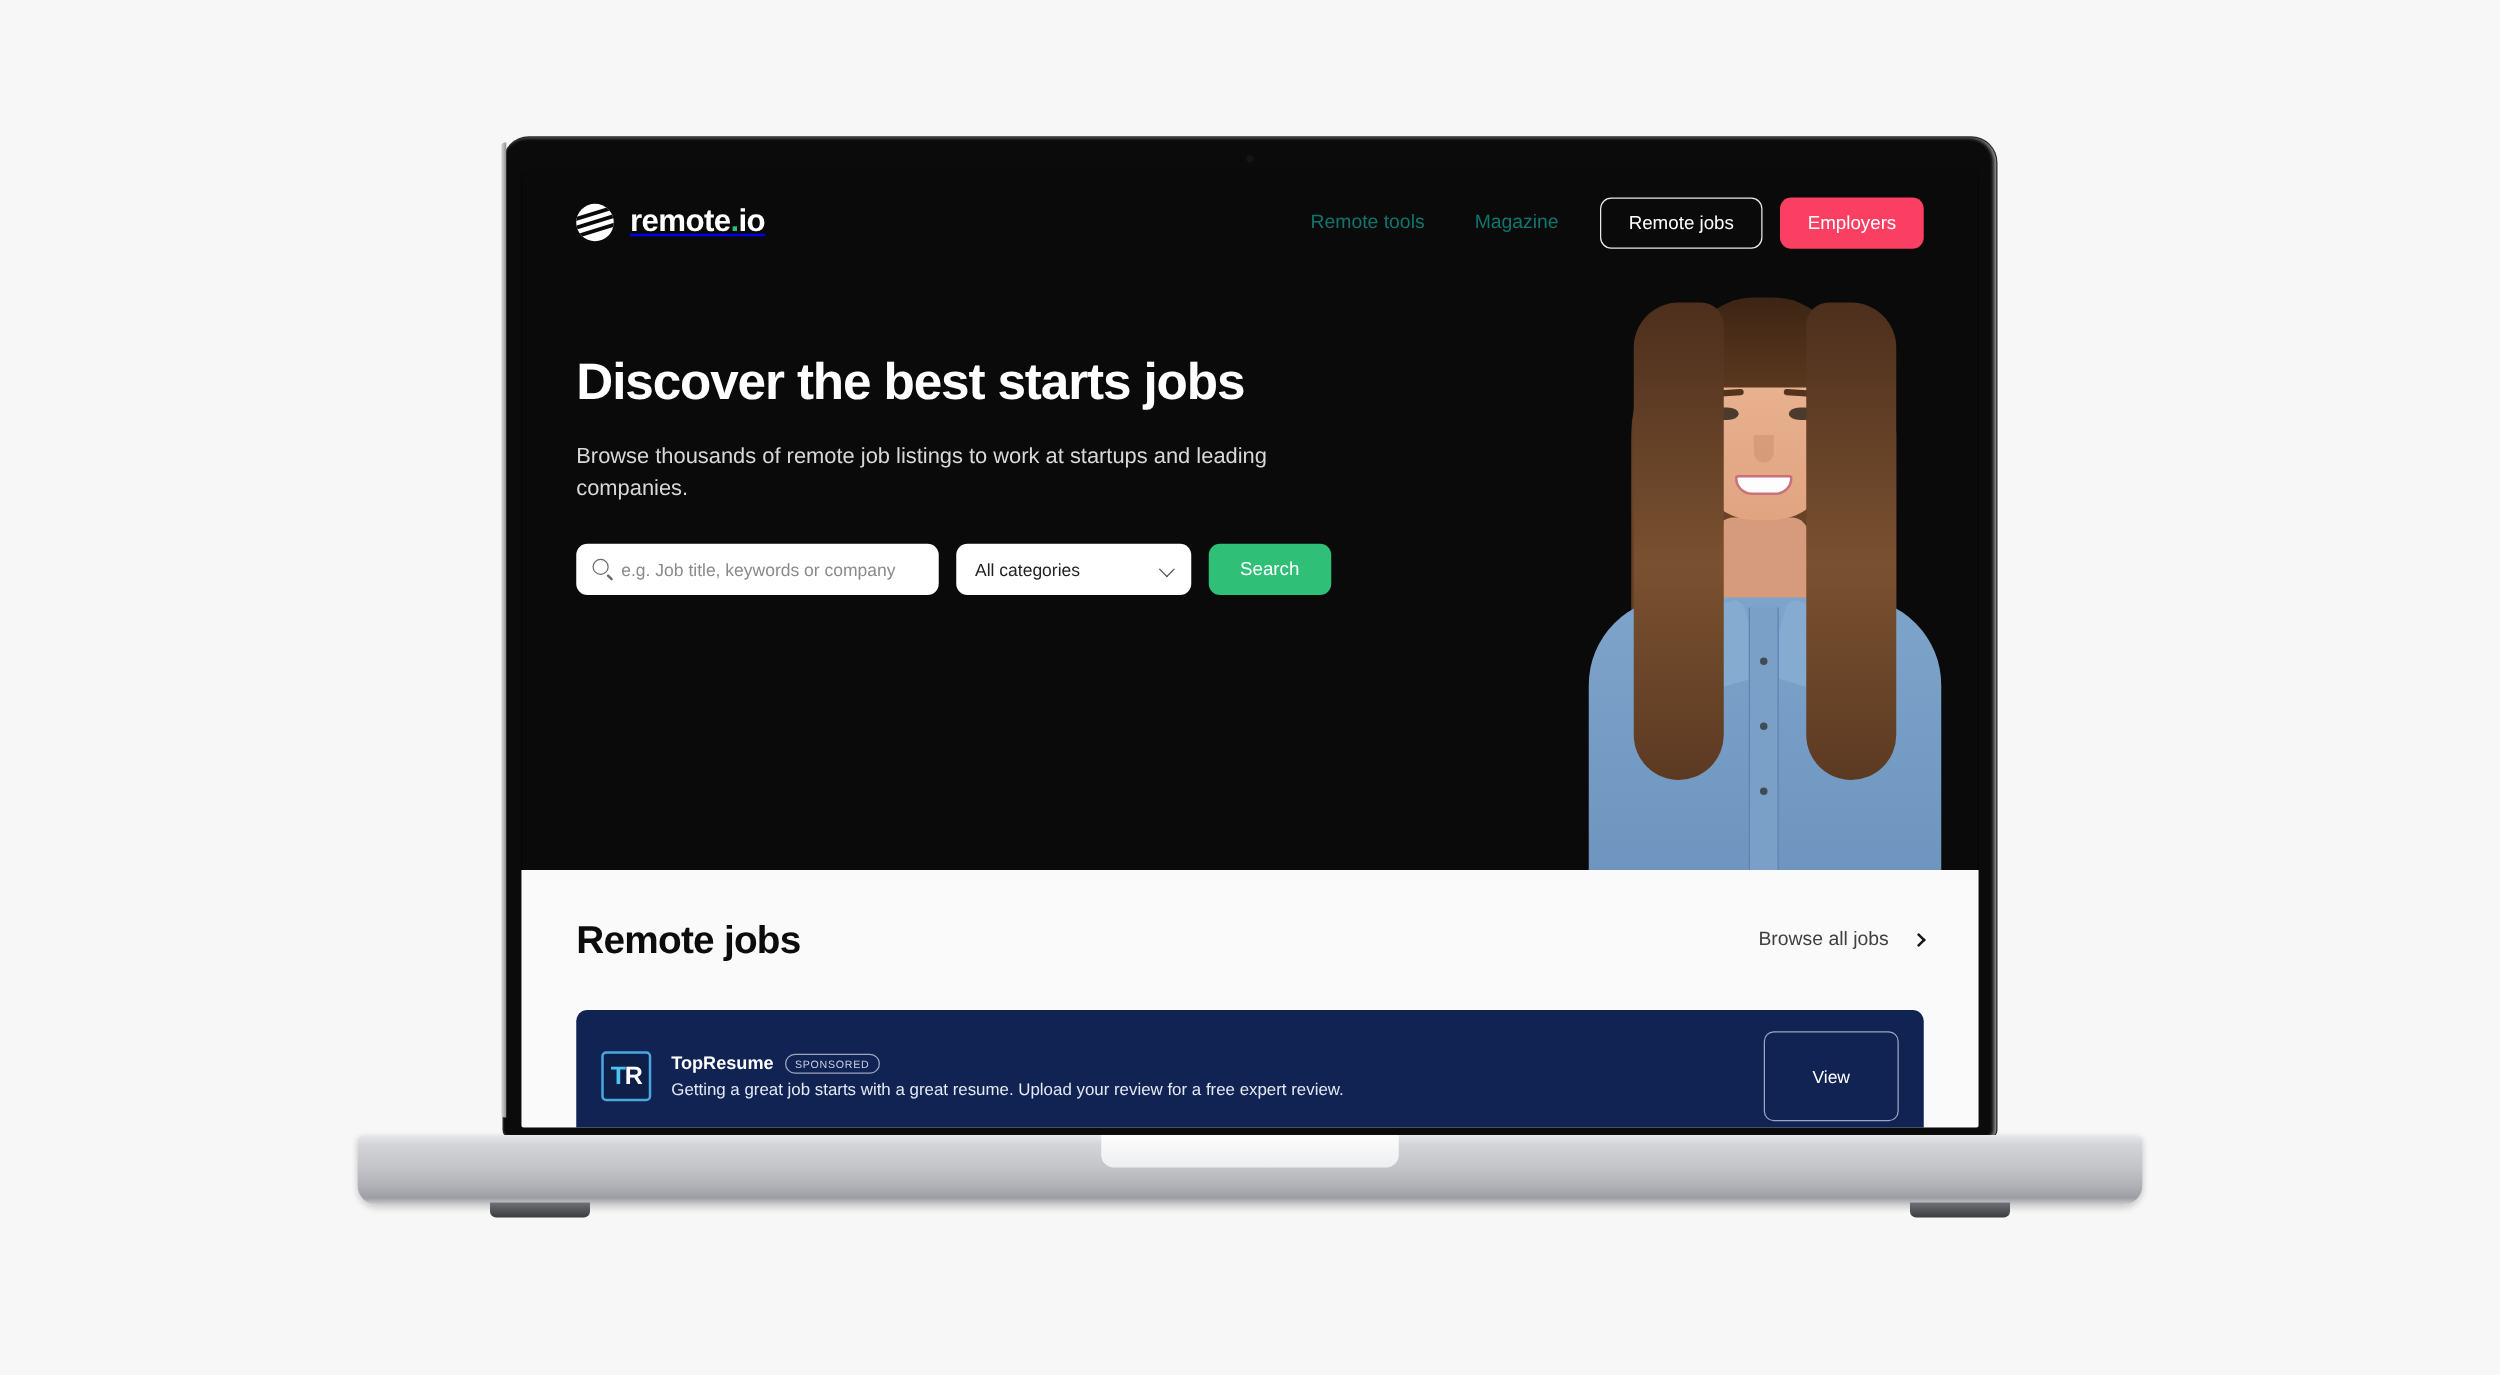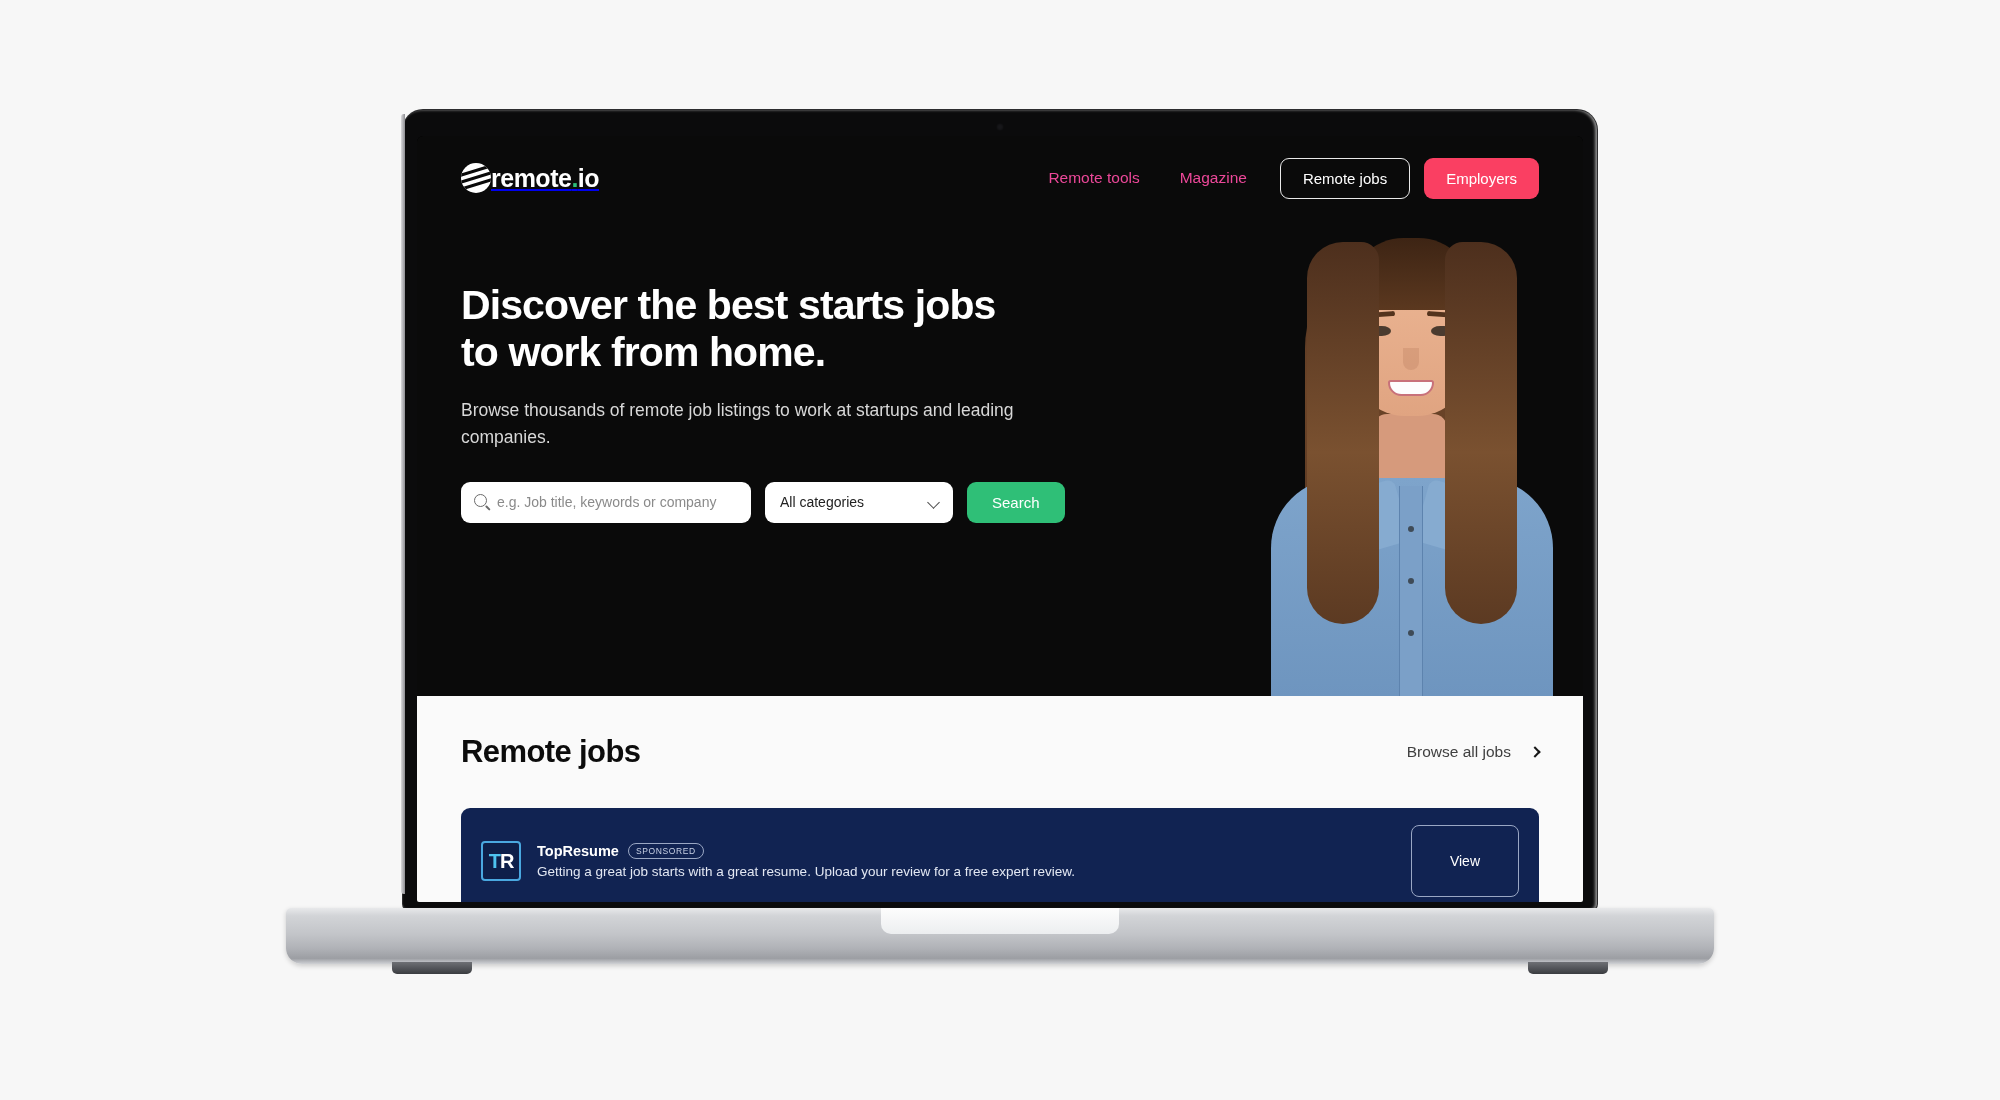--- a/index.html
+++ b/index.html
@@ -117,21 +117,21 @@
     overflow: hidden;
   }
 
   
   .nav {
     display: flex;
     align-items: center;
     height: 84px;
     padding: 0 44px;
   }
-  .brand { display: flex; align-items: center; }
+  .brand { display: flex; align-items: flex-start; gap: 13px; }
   .brand-mark {
     width: 30px; height: 30px;
     border-radius: 50%;
     background: #ffffff;
     position: relative;
     overflow: hidden;
     flex: none;
   }
   .brand-mark i {
     position: absolute;
@@ -149,21 +149,21 @@
     color: #fff;
     font-size: 25px;
     font-weight: bold;
     letter-spacing: -.5px;
   }
   .brand-dot { color: #2dbd7a; }
 
   .nav-spacer { flex: 1; }
   .nav-links { display: flex; align-items: center; gap: 40px; margin-right: 33px; }
   .nav-link {
-    color: #ec4899;
+    color: #0f766e;
     font-size: 15.5px;
     text-decoration: none;
     white-space: nowrap;
   }
   .btn-outline {
     border: 1.4px solid #e9e9e9;
     color: #ffffff;
     background: transparent;
     font-size: 15px;
     padding: 11px 22px;
@@ -535,21 +535,20 @@
               <div class="p-eye r"></div>
               <div class="p-nose"></div>
               <div class="p-mouth"></div>
               <div class="p-hair-front-l"></div>
               <div class="p-hair-front-r"></div>
             </div>
 
             <div class="hero-copy">
               <h1 class="hero-title">
                 <span>Discover the best starts jobs</span><br>
-                <span>to work from home.</span>
               </h1>
               <p class="hero-sub">Browse thousands of remote job listings to work at startups and leading companies.</p>
 
               <div class="search-row">
                 <div class="search-field">
                   <span class="mag"></span>
                   <input type="text" placeholder="e.g. Job title, keywords or company" style="">
                 </div>
 
                 <div class="select-field">

